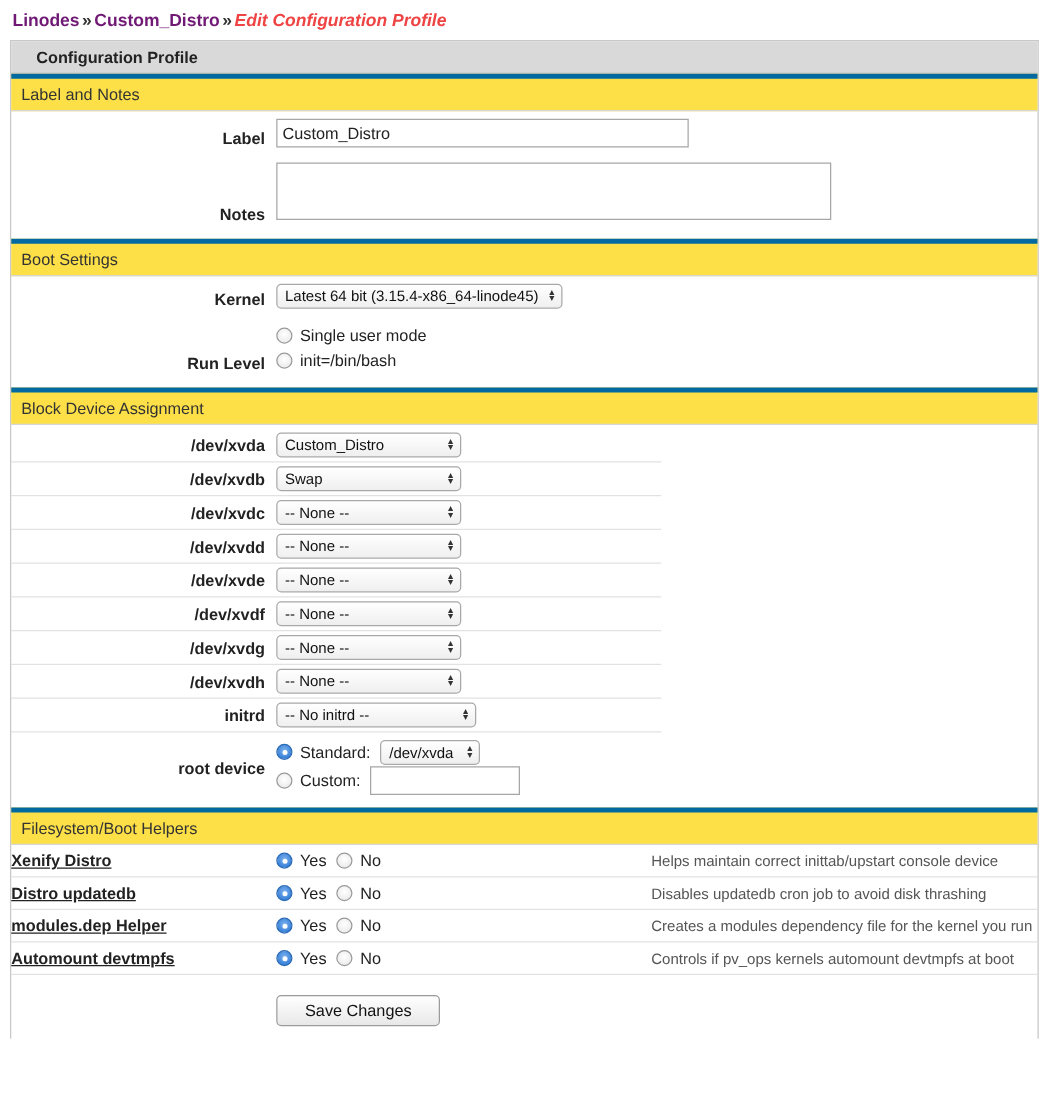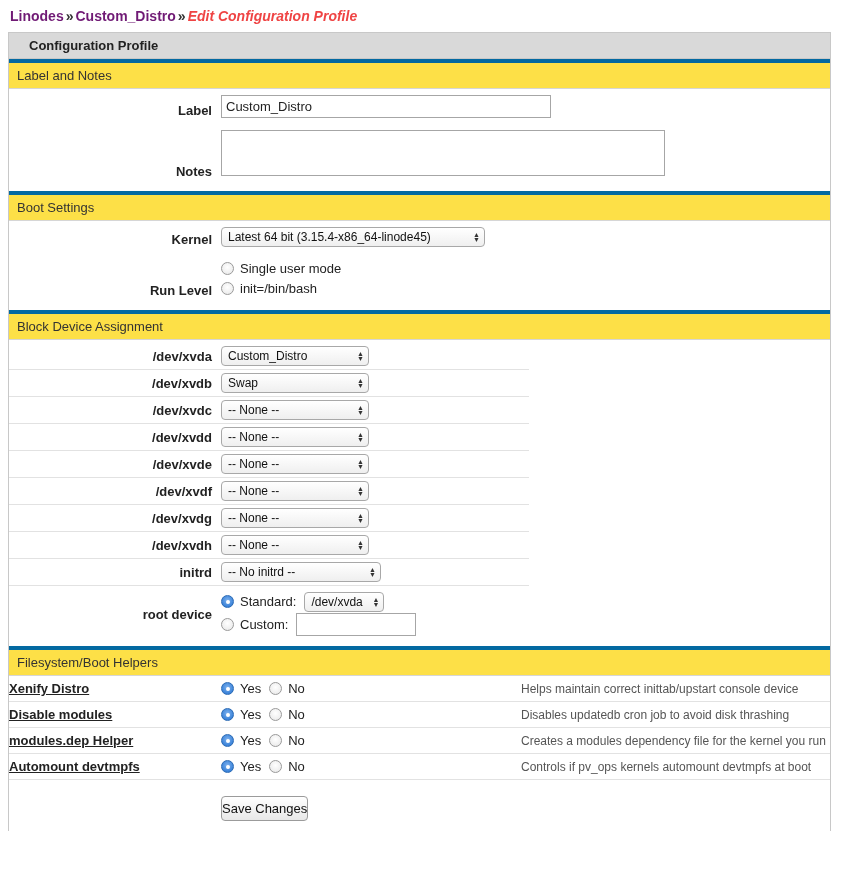--- a/index.html
+++ b/index.html
@@ -128,21 +128,21 @@
   .select .arrows {
     margin-left: 6px;
     display: inline-flex;
     flex-direction: column;
     line-height: 5px;
     font-size: 7px;
     color: #333;
   }
   .select .arrows i { font-style: normal; }
 
-  .sel-kernel { width: 264px; }
+  .sel-kernel { width: 229px; }
   .sel-device { width: 148px; }
   .sel-initrd { width: 160px; }
   .sel-root   { width: 80px; }
 
   
   .radio-line {
     display: flex;
     align-items: center;
     height: 19px;
     font-size: 13px;
@@ -223,21 +223,21 @@
   .mem-limit-input { width: 78px; }
   .mb-label { margin-left: 6px; font-size: 13px; }
   .custom-input { width: 120px; }
 
   .save-wrap {
     padding: 16px 0 10px 212px;
   }
   button.save {
     font-family: "Liberation Sans", sans-serif;
     font-size: 13px;
-    padding: 4px 0;
+    padding: 4px 22px;
     border: 1px solid #9b9b9b;
     border-radius: 4px;
     background: linear-gradient(#ffffff, #e8e8e8);
     color: #111;
     cursor: pointer;
   }
   .spacer6 { height: 6px; }
 </style>
 </head>
 <body>
@@ -429,21 +429,21 @@
         <div class="choices">
           <span class="radio checked"></span>
           <span class="inline-label">Yes</span>
           <span class="radio"></span>
           <span>No</span>
         </div>
         <div class="desc">Helps maintain correct inittab/upstart console device</div>
       </div>
 
       <div class="helper-row">
-        <div class="label">Disable modules</div>
+        <div class="label">Distro updatedb</div>
         <div class="choices">
           <span class="radio checked"></span>
           <span class="inline-label">Yes</span>
           <span class="radio"></span>
           <span>No</span>
         </div>
         <div class="desc">Disables updatedb cron job to avoid disk thrashing</div>
       </div>
 
       <div class="helper-row">

